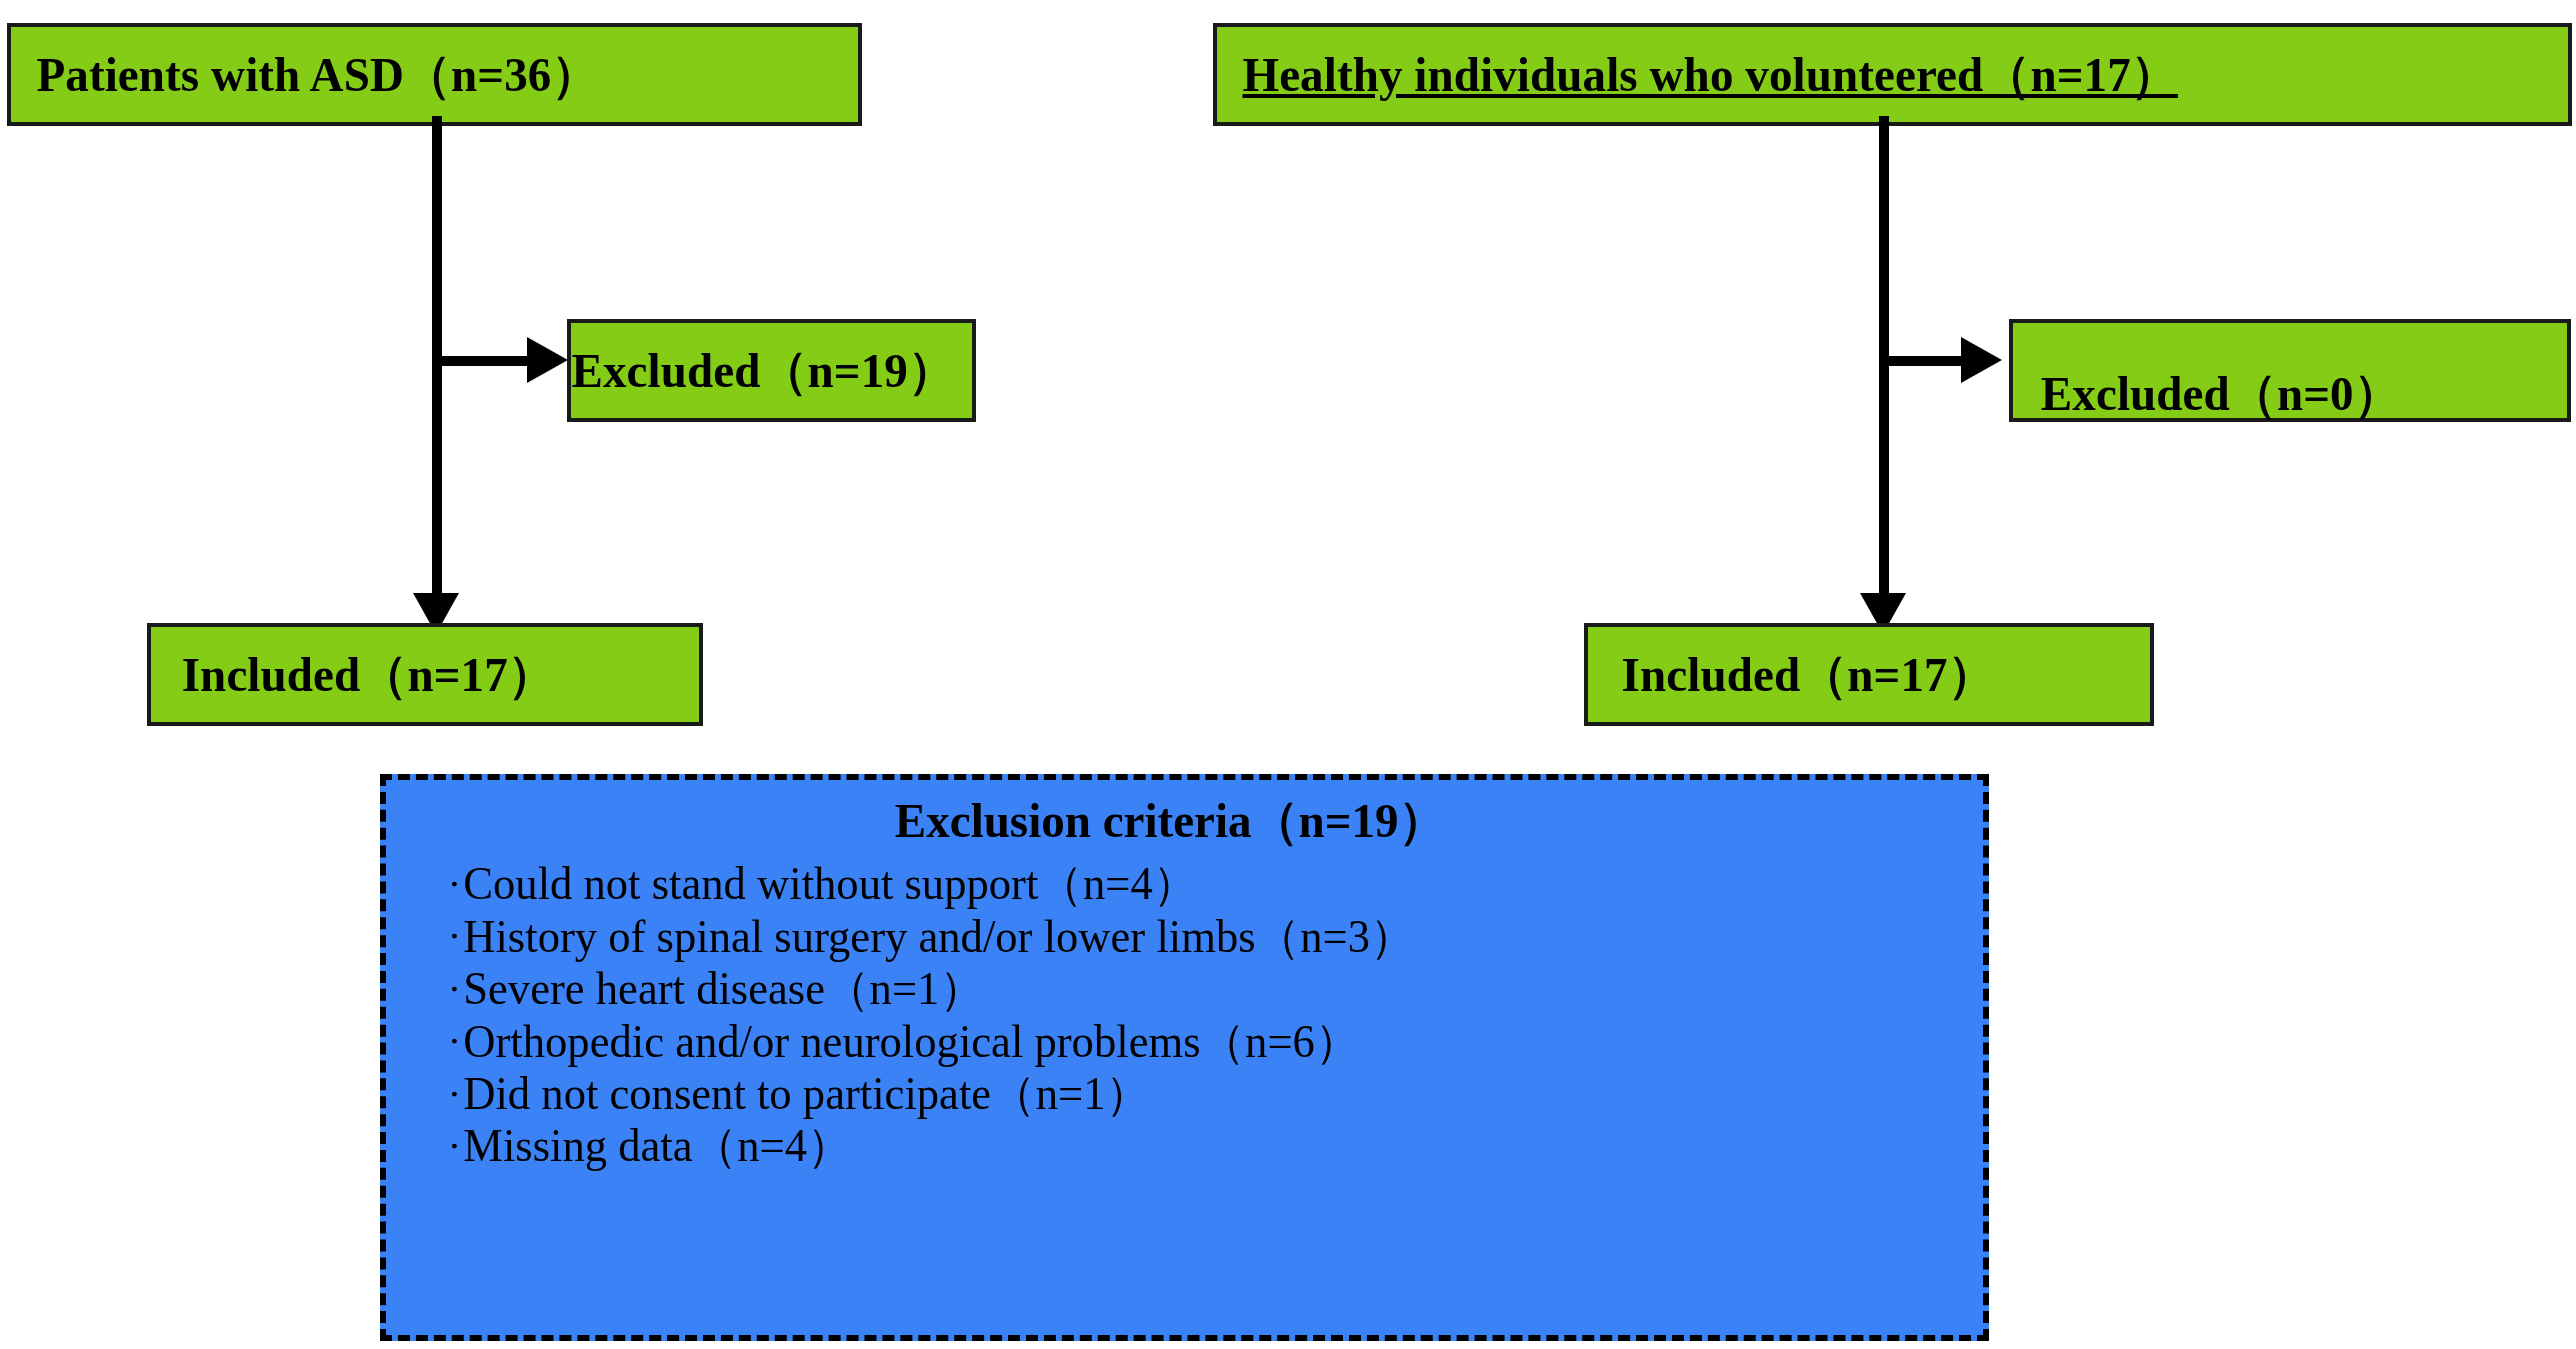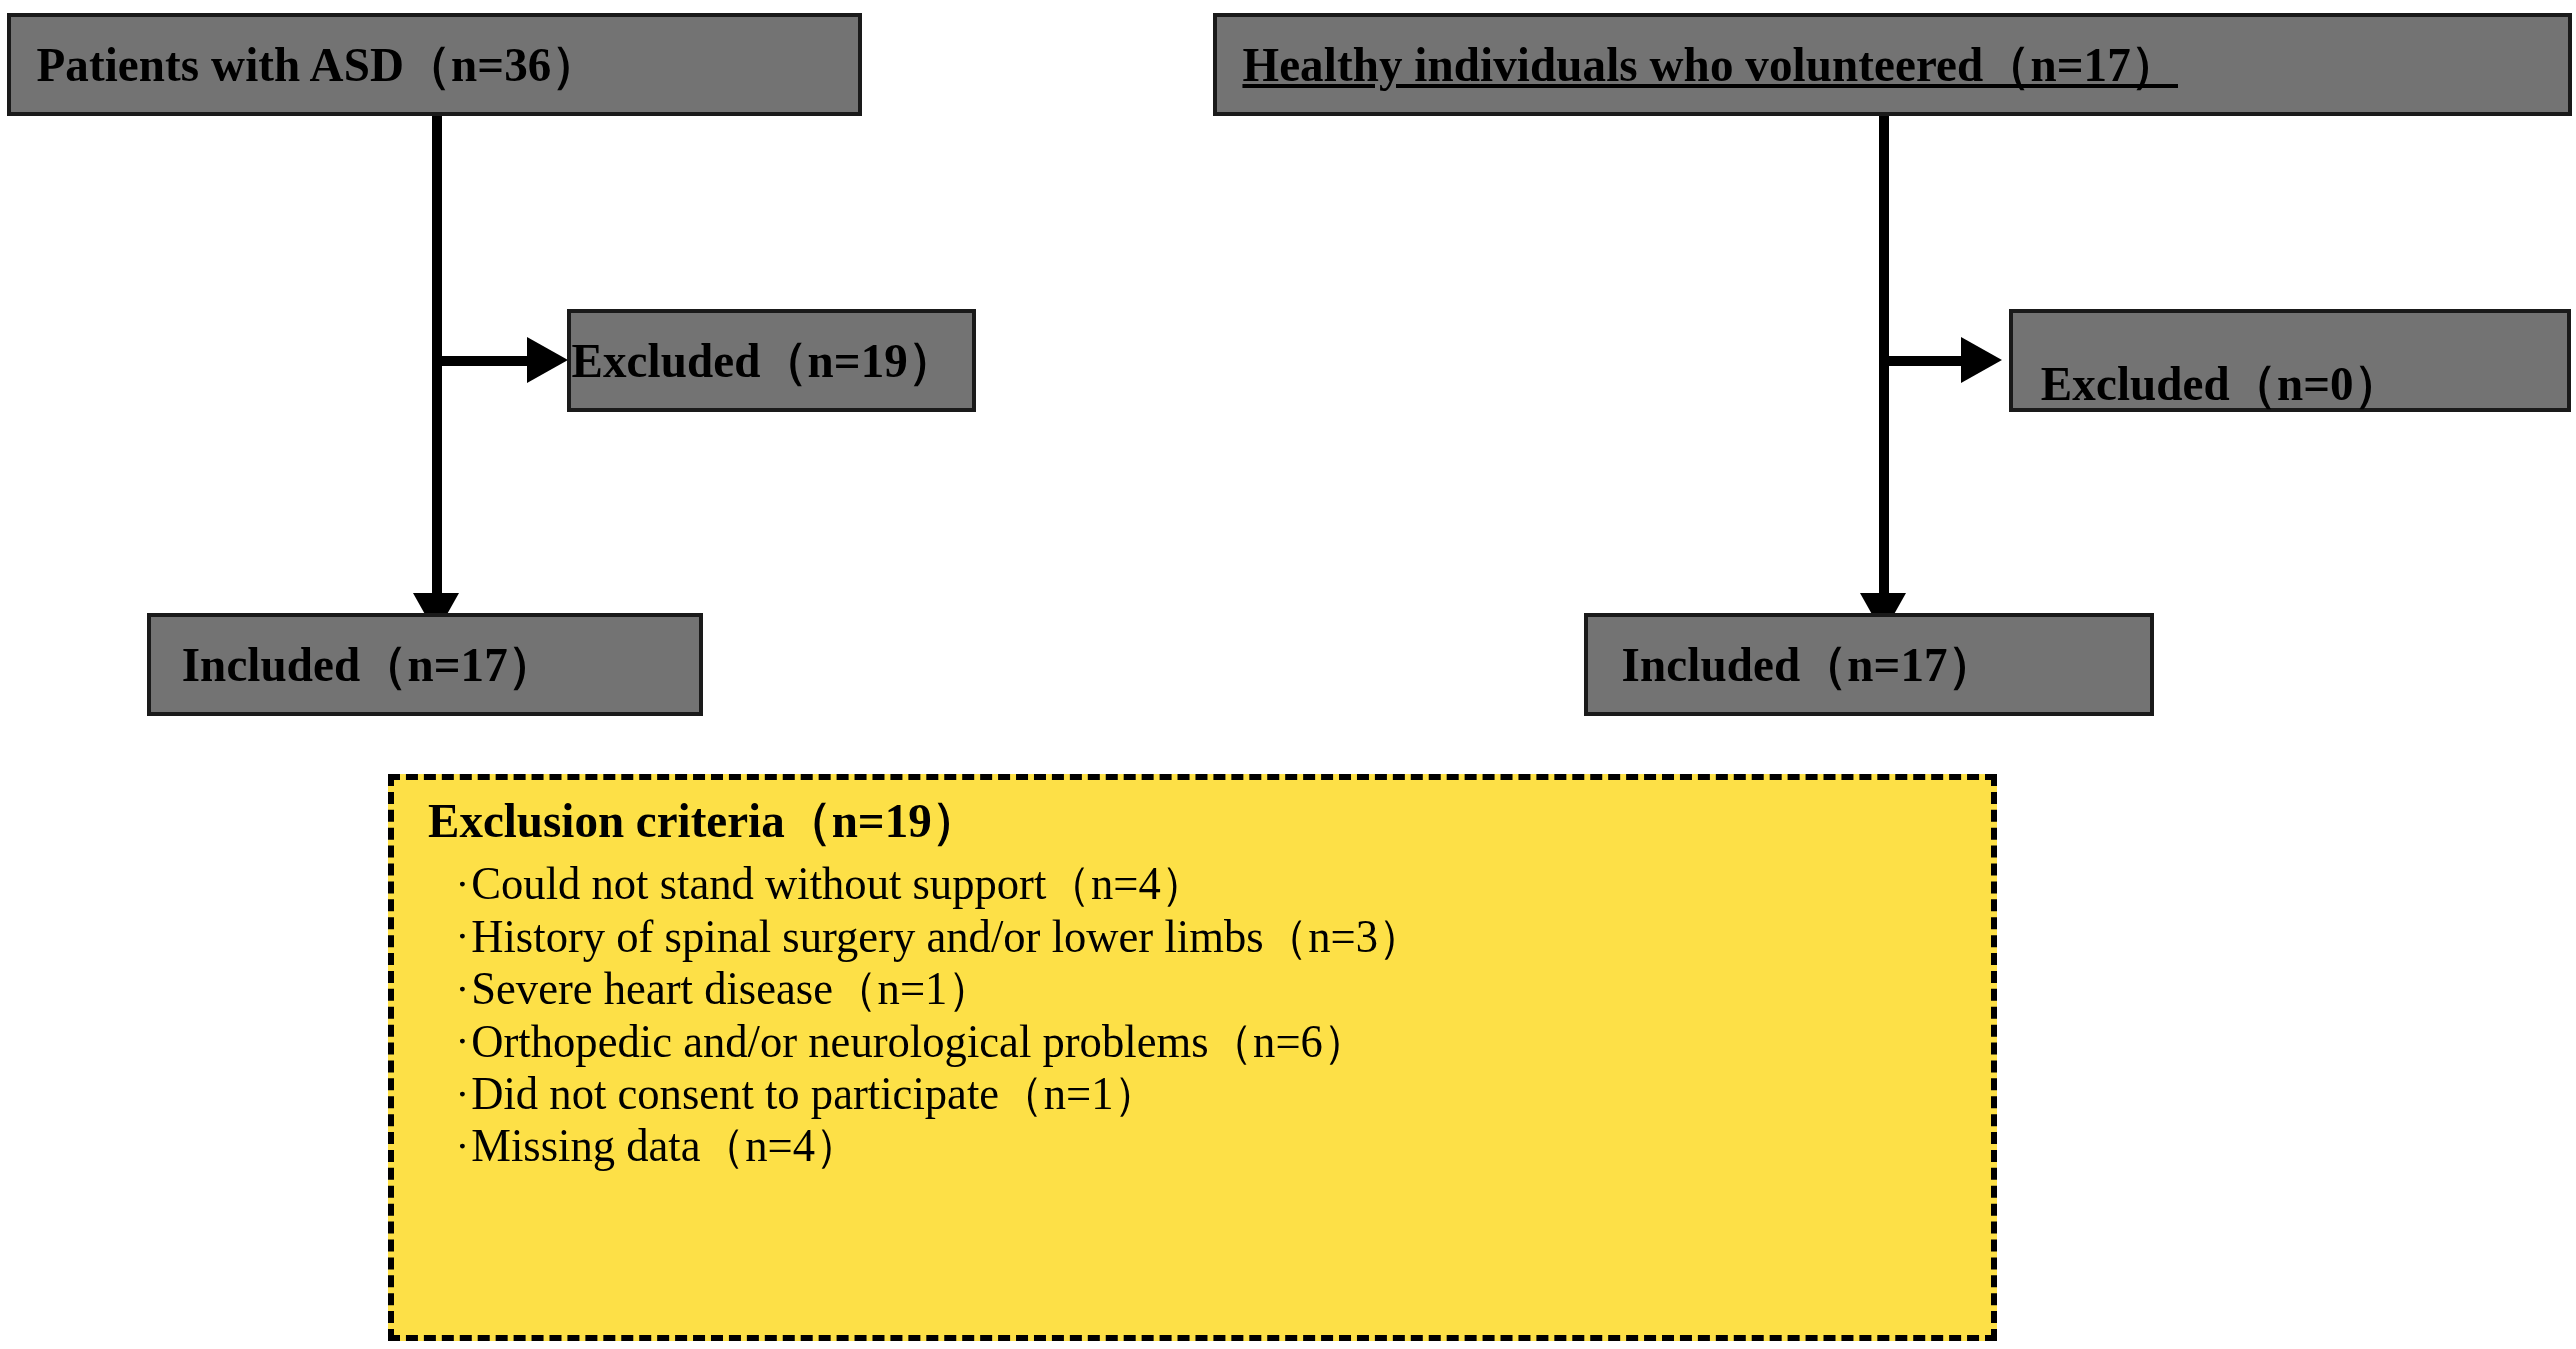--- a/index.html
+++ b/index.html
@@ -16,23 +16,24 @@
     overflow: hidden;
     font-family: "Liberation Serif", "DejaVu Serif", serif;
     color: #000000;
   }
 
   
   .node-box {
     position: absolute;
     box-sizing: border-box;
     border: 4.4px solid #1a1a1a;
-    background: #737373;
+    background: #84cc16;
     display: flex;
     align-items: center;
+    margin-top: 10px;
   }
   .node-label {
     font-weight: bold;
     font-size: 49px;
     line-height: 1;
     letter-spacing: 0.1px;
     white-space: nowrap;
     padding-left: 26.5px;
     transform: scaleX(0.96);
     transform-origin: left center;
@@ -82,28 +83,29 @@
     border-top: 41px solid #000000;
   }
   #arrowhead-asd-excluded { left: 527px;  top: 337px; }
   #arrowhead-hc-excluded  { left: 1961px; top: 337px; }
   #arrowhead-asd-included { left: 413px;  top: 593px; }
   #arrowhead-hc-included  { left: 1860px; top: 593px; }
 
   
   #box-criteria {
     position: absolute;
-    left: 388px;
+    left: 380px;
     top: 774px;
     width: 1609px;
     height: 567px;
     box-sizing: border-box;
-    background: #fde047;
+    background: #3b82f6;
     border: 6.6px dashed #000000;
     padding: 16px 0 0 34px;
+    text-align: center;
   }
   #criteria-title {
     font-weight: bold;
     font-size: 49px;
     line-height: 1;
     white-space: nowrap;
     margin-bottom: 13.2px;
     transform: scaleX(0.96);
     transform-origin: left center;
   }

